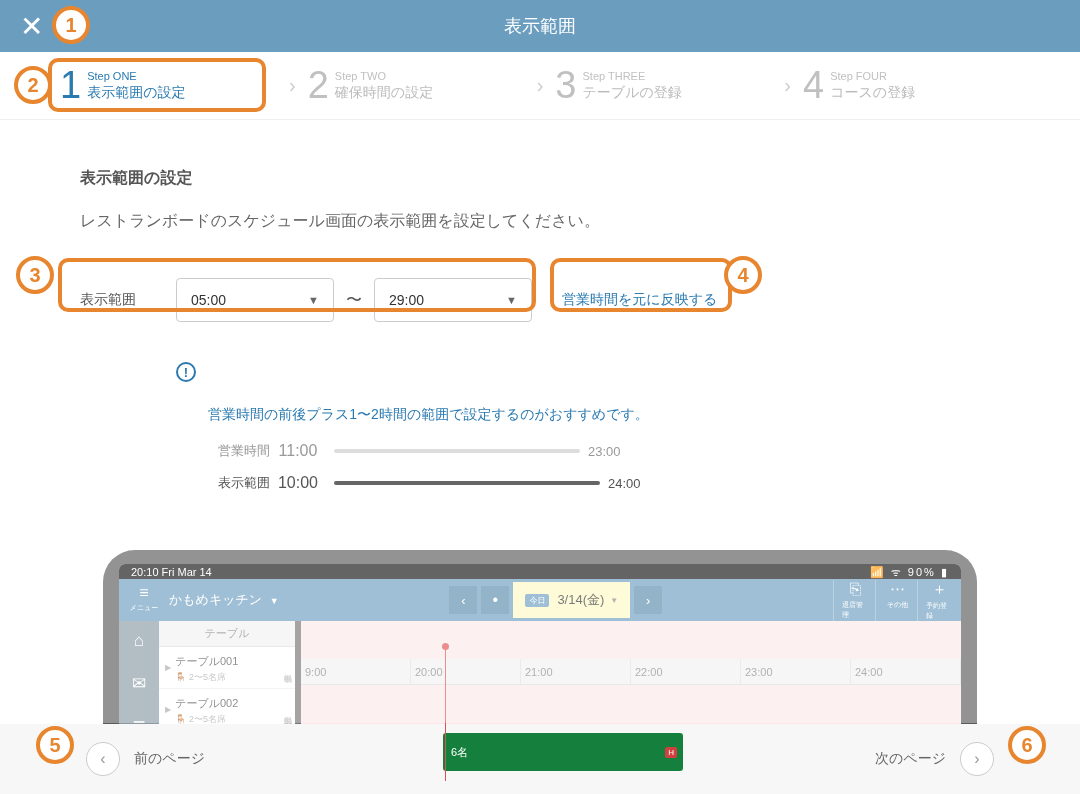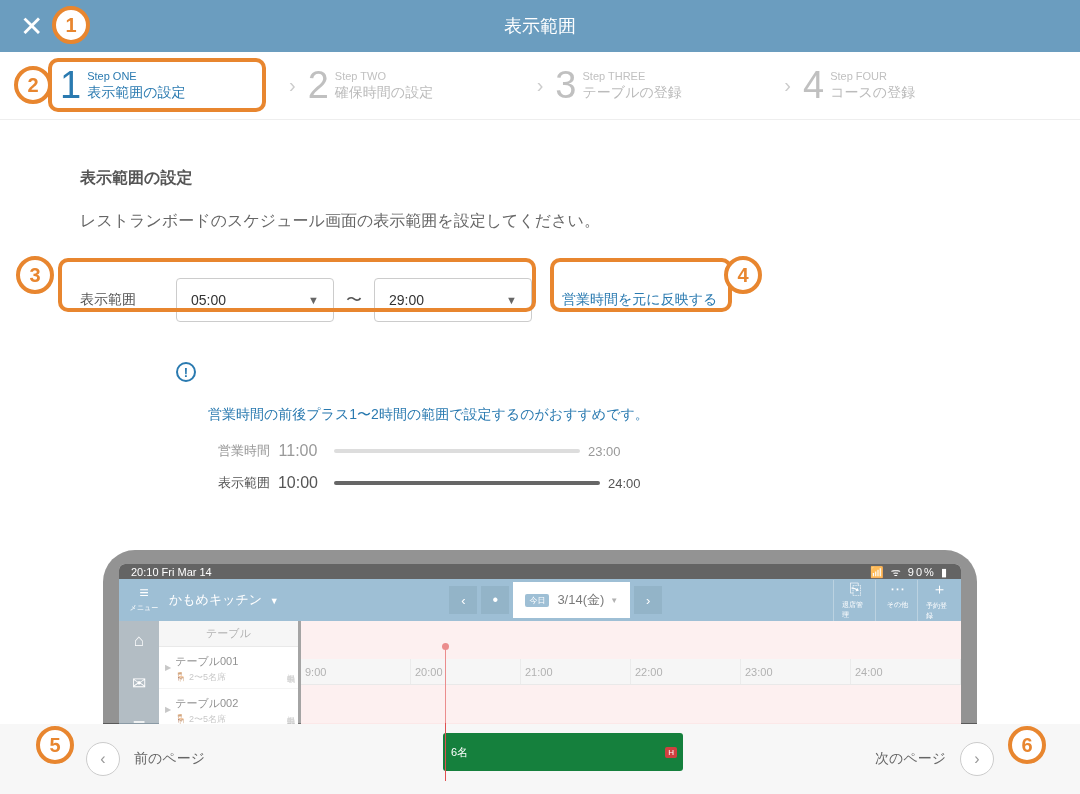--- a/index.html
+++ b/index.html
@@ -56,34 +56,34 @@
 
   .app-header { background: #6b9dbf; height: 42px; display: flex; align-items: center; padding: 0 8px; color: #fff; }
   .menu-btn { width: 34px; display: flex; flex-direction: column; align-items: center; cursor: pointer; }
   .menu-lines { font-size: 16px; line-height: 0.7; }
   .menu-txt { font-size: 7px; margin-top: 4px; }
   .app-title-h { font-size: 13px; margin-left: 8px; flex-shrink: 0; }
   .caret-d { font-size: 9px; margin-left: 4px; }
   .date-nav { display: flex; align-items: center; margin: 0 auto; }
   .nav-btn { width: 28px; height: 28px; background: #5a8cab; display: flex; align-items: center; justify-content: center; cursor: pointer; font-size: 13px; }
   .dot-btn { width: 28px; height: 28px; background: #5a8cab; display: flex; align-items: center; justify-content: center; margin-left: 4px; }
-  .date-pill { background: #ffffff; color: #333; padding: 4px 12px; display: flex; align-items: center; margin: 0 4px; height: 36px; }
+  .date-pill { background: #fef9c3; color: #333; padding: 4px 12px; display: flex; align-items: center; margin: 0 4px; height: 36px; }
   .today-badge { background: #6b9dbf; color: #fff; font-size: 8px; padding: 1px 4px; border-radius: 2px; margin-right: 8px; }
   .date-txt { font-size: 13px; }
   .caret-dd { font-size: 8px; margin-left: 6px; color: #888; }
   .right-actions { display: flex; gap: 6px; }
   .act-btn { width: 36px; display: flex; flex-direction: column; align-items: center; cursor: pointer; border-left: 1px solid rgba(255,255,255,0.3); padding-left: 8px; }
   .act-ico { font-size: 15px; }
   .act-txt { font-size: 7px; margin-top: 2px; }
 
   .schedule { display: flex; height: 160px; }
   .left-rail { width: 40px; background: #8a9aa5; display: flex; flex-direction: column; align-items: center; padding-top: 10px; gap: 22px; color: #fff; }
   .rail-ico { font-size: 17px; cursor: pointer; }
 
-  .table-col { width: 142px; border-right: 3px solid #737373; }
+  .table-col { width: 142px; border-right: 6px solid #737373; }
   .table-head { height: 26px; background: #f2f2f2; display: flex; align-items: center; justify-content: center; font-size: 11px; color: #888; border-bottom: 1px solid #ddd; }
   .table-row { height: 42px; border-bottom: 1px solid #eee; padding: 4px 6px; display: flex; align-items: center; position: relative; }
   .row-caret { font-size: 8px; color: #aaa; margin-right: 4px; }
   .row-name { font-size: 11px; color: #555; }
   .row-seats { font-size: 9px; color: #aaa; display: block; margin-top: 2px; }
   .row-badge { position: absolute; right: 3px; font-size: 8px; color: #bbb; writing-mode: vertical-rl; }
 
   .timeline { flex: 1; position: relative; background: #fce8e8; }
   .time-head { height: 26px; background: #f2f2f2; display: flex; border-bottom: 1px solid #ddd; position: relative; z-index: 2; margin-top: 38px; }
   .time-cell { width: 110px; font-size: 11px; color: #888; display: flex; align-items: center; border-right: 1px solid #e0e0e0; padding-left: 4px; }

